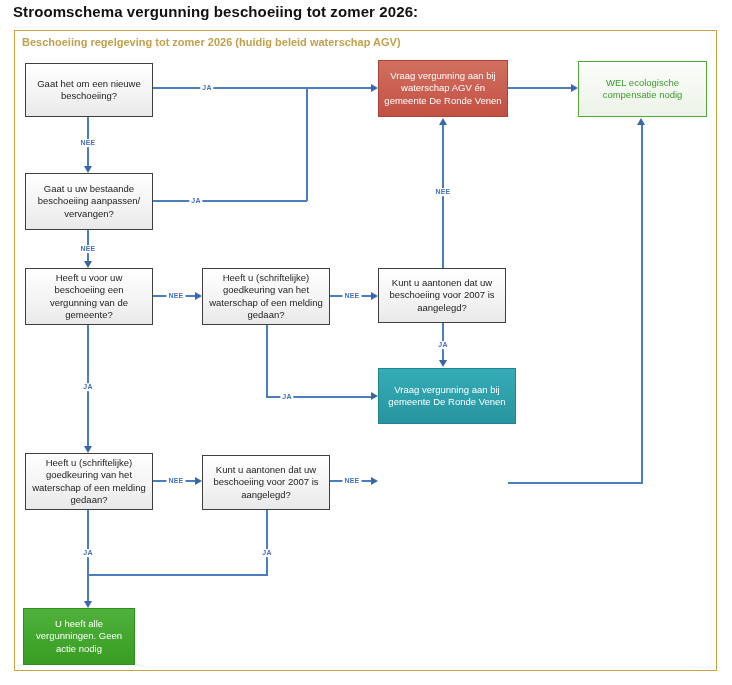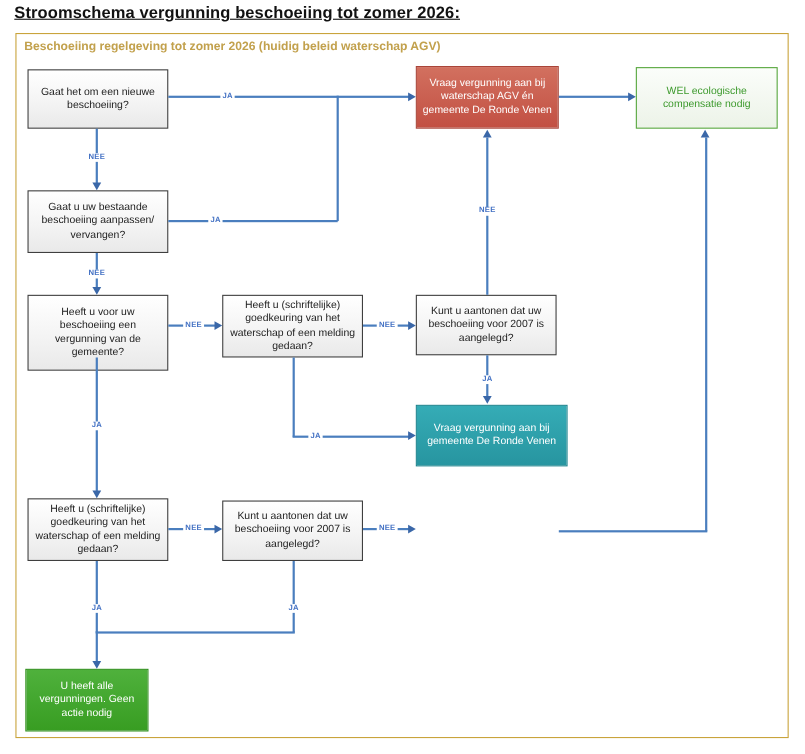--- a/index.html
+++ b/index.html
@@ -3,21 +3,20 @@
 <meta charset="utf-8">
 <style>
   html,body{margin:0;padding:0;background:#ffffff;}
   .canvas{
     position:relative;width:732px;height:685px;background:#ffffff;
     font-family:"Liberation Sans",sans-serif;overflow:hidden;
   }
   .page-title{
     position:absolute;left:13px;top:3px;font-size:15px;font-weight:700;color:#111111;
     letter-spacing:.1px;
-    text-decoration:underline;
   }
   .frame{
     position:absolute;left:14px;top:30px;width:703px;height:641px;
     border:1.5px solid #C9A43C;box-sizing:border-box;background:#ffffff;
   }
   .subtitle{
     position:absolute;left:22px;top:36px;font-size:11px;font-weight:700;color:#C2A14D;
   }
   .node{
     position:absolute;box-sizing:border-box;display:flex;align-items:center;justify-content:center;
@@ -62,21 +61,21 @@
 
 <div class="canvas">
 
   <div class="page-title">Stroomschema vergunning beschoeiing tot zomer 2026:</div>
 
   <div class="frame"></div>
   <div class="subtitle">Beschoeiing regelgeving tot zomer 2026 (huidig beleid waterschap AGV)</div>
 
   <div class="node" style="left:25px;top:63px;width:128px;height:54px">Gaat het om een nieuwe beschoeiing?</div>
   <div class="node" style="left:25px;top:173px;width:128px;height:57px">Gaat u uw bestaande beschoeiing aanpassen/ vervangen?</div>
-  <div class="node" style="left:25px;top:268px;width:128px;height:69px">Heeft u voor uw beschoeiing een vergunning van de gemeente?</div>
+  <div class="node" style="left:25px;top:268px;width:128px;height:57px">Heeft u voor uw beschoeiing een vergunning van de gemeente?</div>
   <div class="node" style="left:202px;top:268px;width:128px;height:57px">Heeft u (schriftelijke) goedkeuring van het waterschap of een melding gedaan?</div>
   <div class="node" style="left:378px;top:268px;width:128px;height:55px">Kunt u aantonen dat uw beschoeiing voor 2007 is aangelegd?</div>
   <div class="node" style="left:25px;top:453px;width:128px;height:57px">Heeft u (schriftelijke) goedkeuring van het waterschap of een melding gedaan?</div>
   <div class="node" style="left:202px;top:455px;width:128px;height:55px">Kunt u aantonen dat uw beschoeiing voor 2007 is aangelegd?</div>
 
   <div class="node red" style="left:378px;top:60px;width:130px;height:57px">Vraag vergunning aan bij waterschap AGV én gemeente De Ronde Venen</div>
   <div class="node outcome" style="left:578px;top:61px;width:129px;height:56px">WEL ecologische compensatie nodig</div>
   <div class="node teal" style="left:378px;top:368px;width:138px;height:56px">Vraag vergunning aan bij gemeente De Ronde Venen</div>
   <div class="node green" style="left:23px;top:608px;width:112px;height:57px">U heeft alle vergunningen. Geen actie nodig</div>
 

